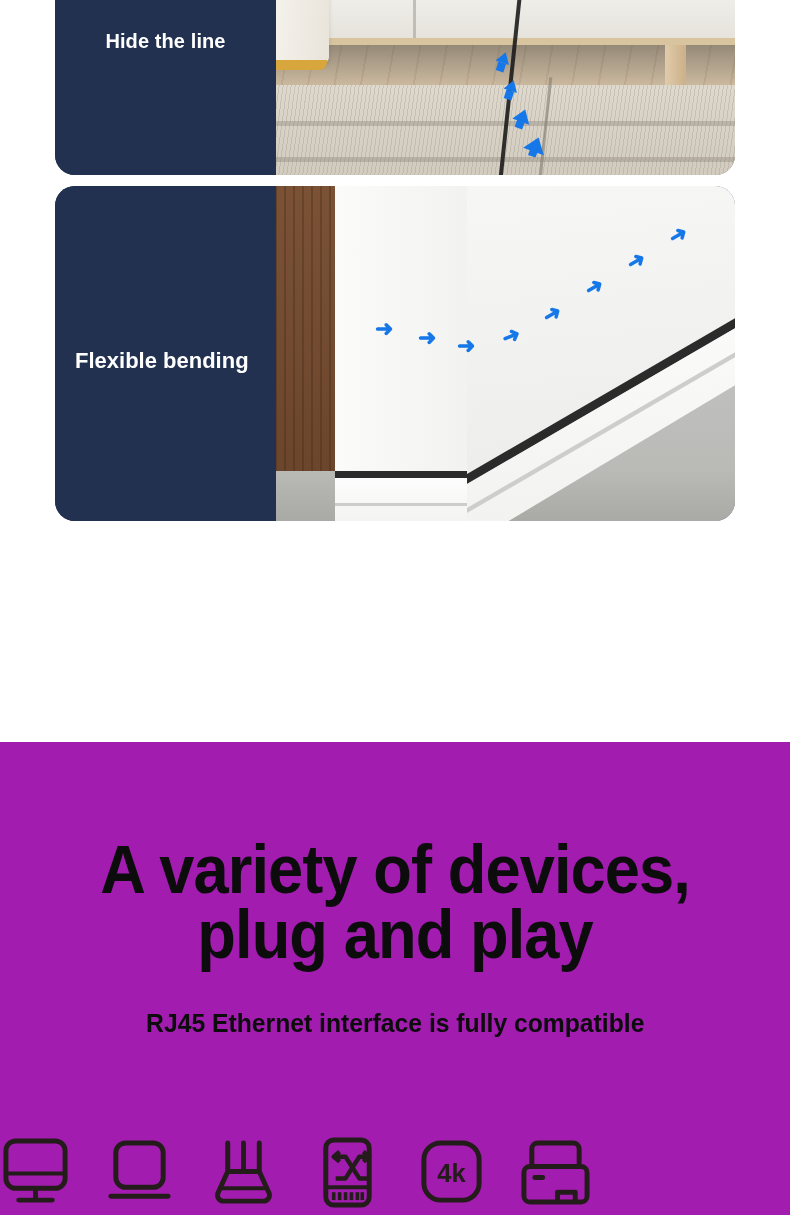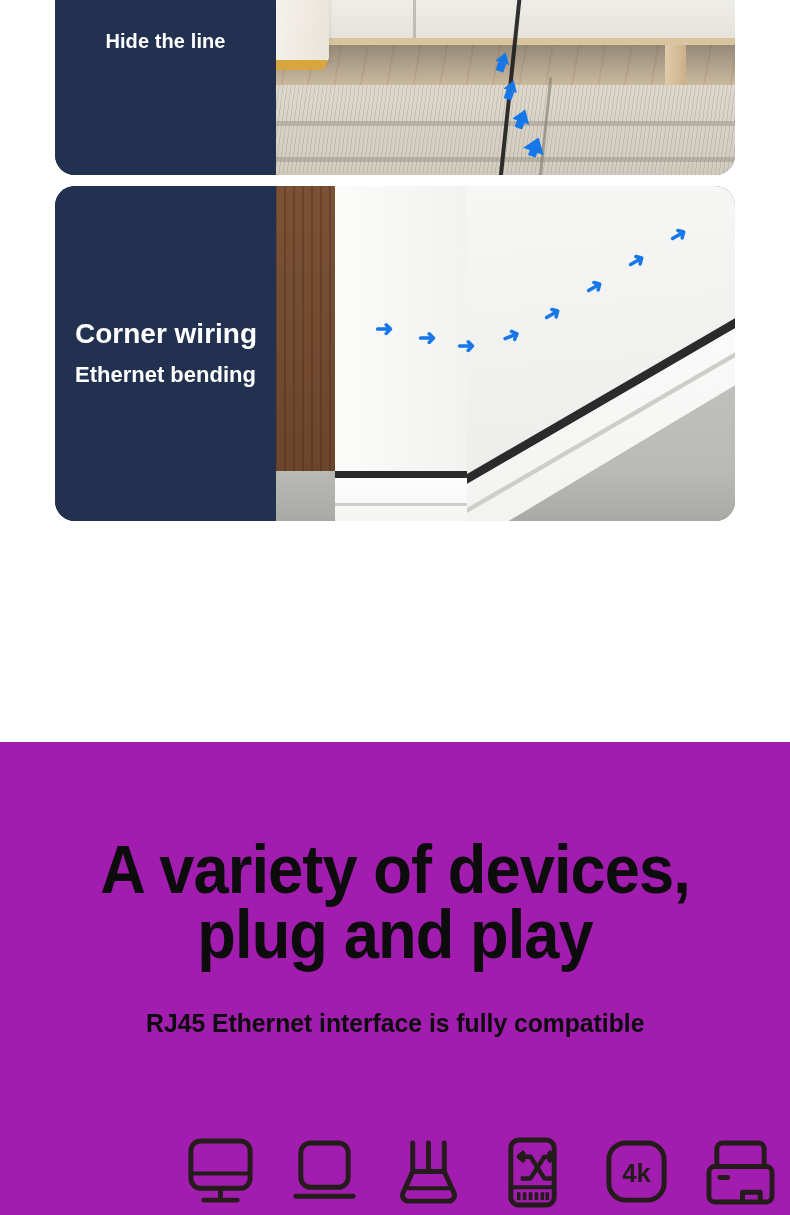--- a/index.html
+++ b/index.html
@@ -193,21 +193,21 @@
     font-stretch:condensed; letter-spacing:-1px;
     transform:scaleX(.93); transform-origin:center;
   }
   #devices-subheading {
     margin-top:40px;
     font-size:26px; font-weight:bold; color:#0c0c0c; text-align:center;
     transform:scaleX(.95);
   }
   #device-icons {
     position:absolute; left:0; top:393px; width:776px;
-    display:flex; justify-content:flex-end; align-items:flex-end;
+    display:flex; justify-content:flex-start; align-items:flex-end;
     gap:33px;
   }
   .device-icon { width:71px; height:75px; display:block; }
 </style>
 </head>
 <body>
 
 <section id="feature-cards">
 
   <article class="feature-card card-hide">
@@ -246,22 +246,21 @@
       <span class="arrow-r" style="left:100px; top:132px;">➜</span>
       <span class="arrow-r" style="left:143px; top:141px;">➜</span>
       <span class="arrow-r" style="left:182px; top:149px;">➜</span>
       <span class="arrow-r" style="left:227px; top:139px; transform:rotate(-22deg);">➜</span>
       <span class="arrow-r" style="left:268px; top:117px; transform:rotate(-30deg);">➜</span>
       <span class="arrow-r" style="left:310px; top:90px; transform:rotate(-30deg);">➜</span>
       <span class="arrow-r" style="left:352px; top:64px; transform:rotate(-30deg);">➜</span>
       <span class="arrow-r" style="left:394px; top:38px; transform:rotate(-30deg);">➜</span>
     </div>
     <div class="card-caption">
-      <h3 class="cap-title-lg">Corner wiring</h3>
-      <p class="cap-sub">Ethernet bending</p>
+      <p class="cap-sub">Flexible bending</p>
     </div>
   </article>
 </section>
 
 <section id="devices-section">
 
   <h2 id="devices-heading">
     <span>A variety of devices,</span><br>
     <span>plug and play</span>
   </h2>

